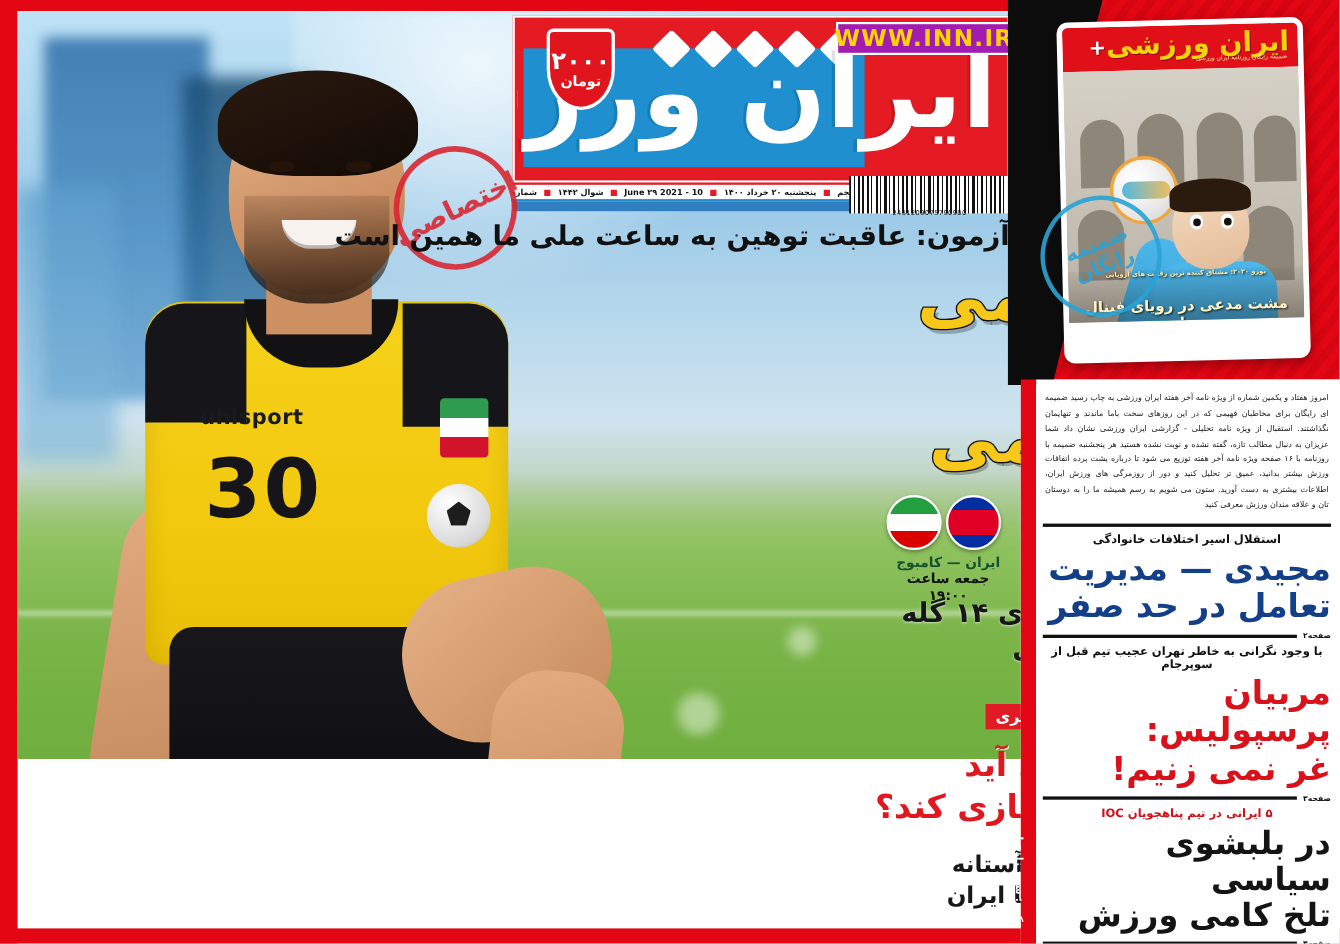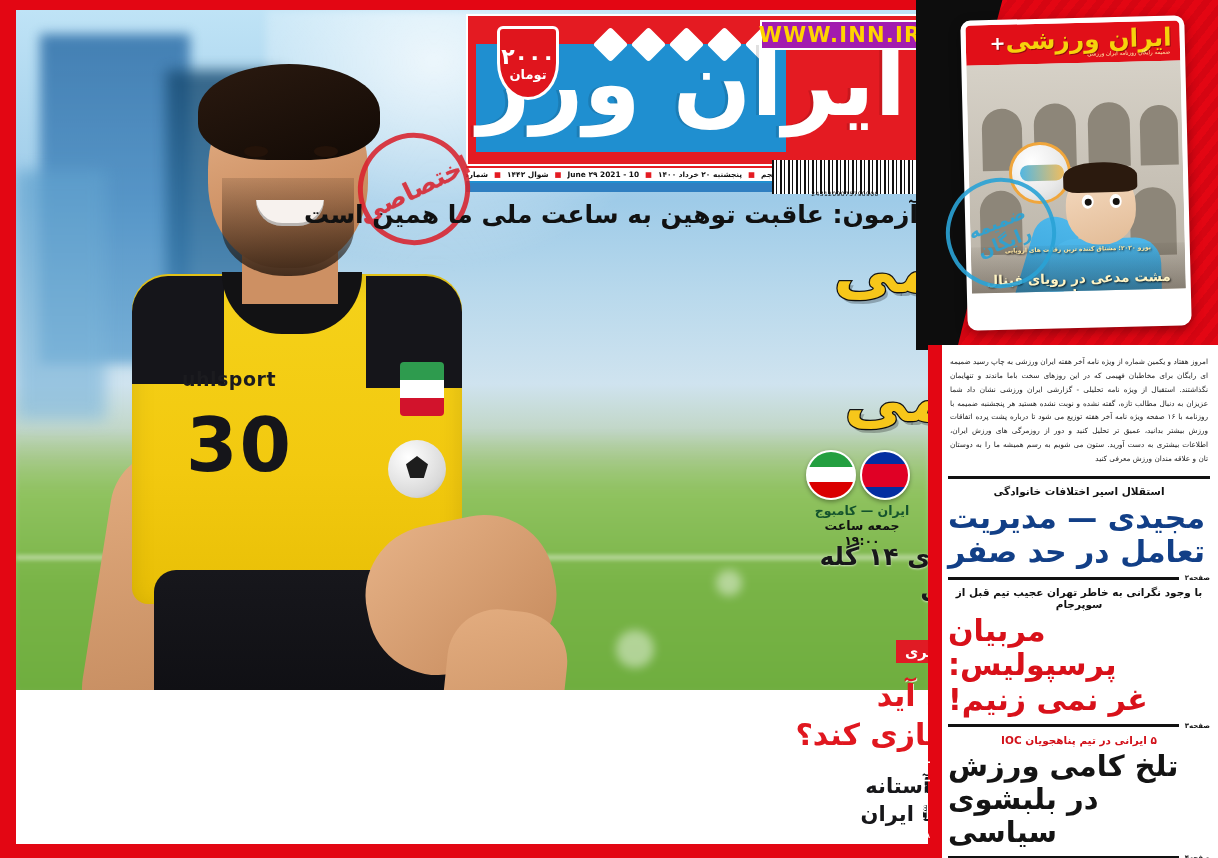--- a/index.html
+++ b/index.html
@@ -251,21 +251,21 @@
   .rc-redbar{ position:absolute; left:0; top:345px; width:14px; height:513px; background:#e30613;}
   .rc-body{ position:absolute; left:14px; top:345px; width:276px; height:513px; background:#ffffff; padding:6px 8px 0 6px;}
 
   .rc-blurb{
     font-size:7.3px; line-height:1.9; color:#1a1a1a; direction:rtl; text-align:justify;
     padding:4px 2px 6px 2px;
   }
   .rc-hr{ height:3px; background:#111; margin:4px 0 6px 0;}
   .rc-eyebrow{ font-size:10.5px; font-weight:700; color:#111; direction:rtl; text-align:center; margin-bottom:4px;}
   .rc-eyebrow.red{ color:#d21019; }
-  .rc-title{ direction:rtl; text-align:left; font-weight:700; line-height:1.14; }
+  .rc-title{ direction:rtl; text-align:right; font-weight:700; line-height:1.14; }
   .rc-title.blue{ color:#123f87; font-size:30px;}
   .rc-title.red { color:#d8111a; font-size:30px;}
   .rc-title.black{ color:#141414; font-size:29px;}
   .rc-pagebar{ display:flex; align-items:center; gap:6px; margin:5px 0 4px 0; direction:rtl;}
   .rc-pagebar .pg{ font-size:7px; color:#111; font-weight:700; white-space:nowrap;}
   .rc-pagebar .ln{ flex:1; height:3px; background:#111;}
 
   .photo-credit{
     position:absolute; left:916px; top:744px; width:20px; height:110px;
     color:#ffffff; font-size:9px; font-weight:700; direction:rtl;
@@ -468,22 +468,22 @@
         </div>
         <div class="rc-pagebar">
           <span class="pg">صفحه۳</span>
           <span class="ln"></span>
         </div>
       </div>
 
       <div>
         <div class="rc-eyebrow red">۵ ایرانی در تیم پناهجویان IOC</div>
         <div class="rc-title black">
+          <div>در بلبشوی سیاسی</div>
           <div>تلخ کامی ورزش</div>
-          <div>در بلبشوی سیاسی</div>
         </div>
         <div class="rc-pagebar">
           <span class="pg">صفحه۴</span>
           <span class="ln"></span>
         </div>
       </div>
 
     </div>
   </div>
 

